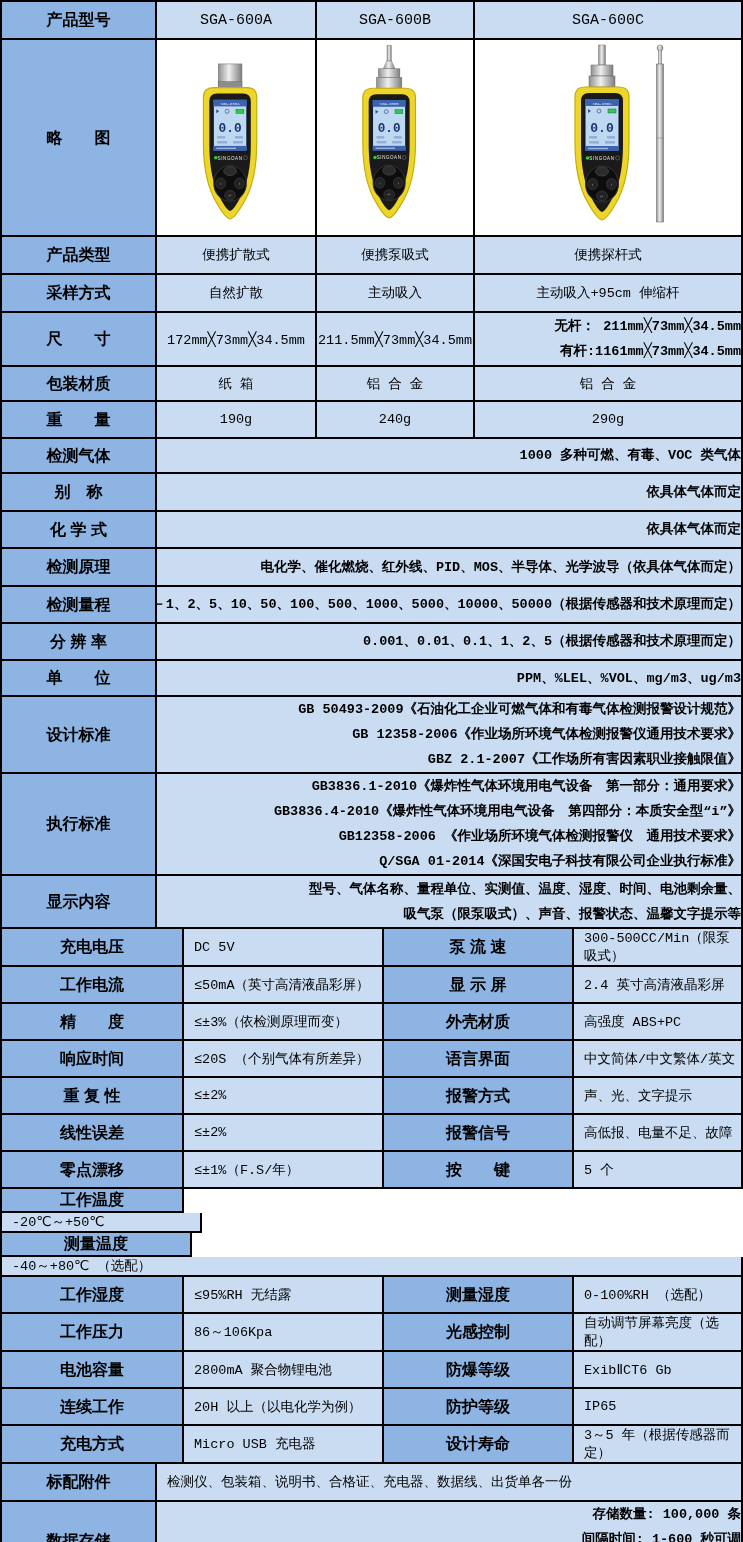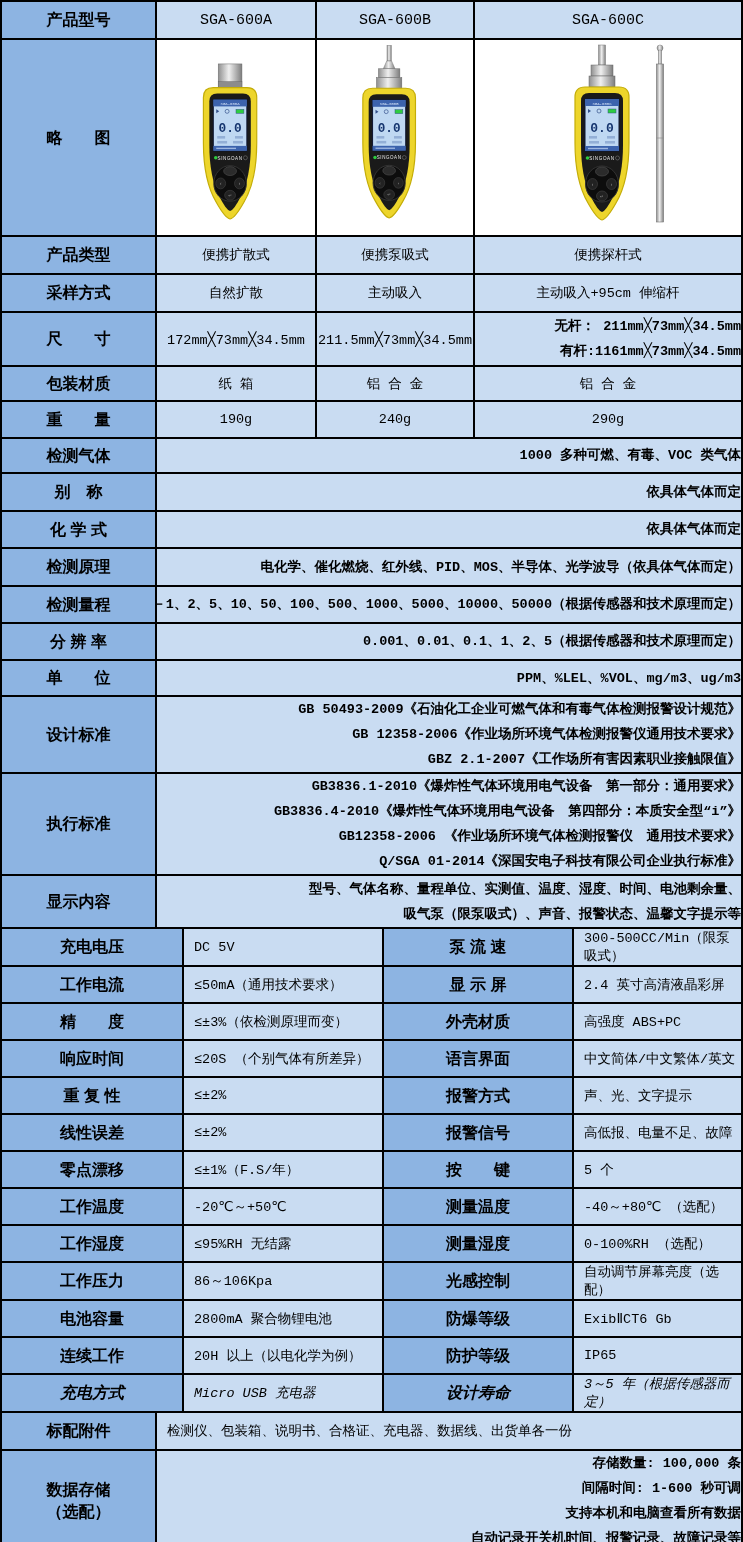--- a/index.html
+++ b/index.html
@@ -325,21 +325,21 @@
 
   <div id="pair-rows">
       <div class="row" style="min-height: 37px;">
         <div class="cell lab p0">充电电压</div>
         <div class="cell val left p1">DC 5V</div>
         <div class="cell lab p2">泵 流 速</div>
         <div class="cell val left p3">300-500CC/Min（限泵吸式）</div>
       </div>
       <div class="row" style="min-height: 37px;">
         <div class="cell lab p0">工作电流</div>
-        <div class="cell val left p1">≤50mA（通用技术要求）</div>
+        <div class="cell val left p1">≤50mA（英寸高清液晶彩屏）</div>
         <div class="cell lab p2">显 示 屏</div>
         <div class="cell val left p3">2.4 英寸高清液晶彩屏</div>
       </div>
       <div class="row" style="min-height: 37px;">
         <div class="cell lab p0">精　　度</div>
         <div class="cell val left p1">≤±3%（依检测原理而变）</div>
         <div class="cell lab p2">外壳材质</div>
         <div class="cell val left p3">高强度 ABS+PC</div>
       </div>
       <div class="row" style="min-height: 37px;">
@@ -359,21 +359,21 @@
         <div class="cell val left p1">≤±2%</div>
         <div class="cell lab p2">报警信号</div>
         <div class="cell val left p3">高低报、电量不足、故障</div>
       </div>
       <div class="row" style="min-height: 37px;">
         <div class="cell lab p0">零点漂移</div>
         <div class="cell val left p1">≤±1%（F.S/年）</div>
         <div class="cell lab p2">按　　键</div>
         <div class="cell val left p3">5 个</div>
       </div>
-      <div class="row" style="min-height: 37px;">
+      <div class="row" style="min-height: 37px; flex-direction: column;">
         <div class="cell lab p0">工作温度</div>
         <div class="cell val left p1">-20℃～+50℃</div>
         <div class="cell lab p2">测量温度</div>
         <div class="cell val left p3">-40～+80℃ （选配）</div>
       </div>
       <div class="row" style="min-height: 37px;">
         <div class="cell lab p0">工作湿度</div>
         <div class="cell val left p1">≤95%RH 无结露</div>
         <div class="cell lab p2">测量湿度</div>
         <div class="cell val left p3">0-100%RH （选配）</div>
@@ -389,21 +389,21 @@
         <div class="cell val left p1">2800mA 聚合物锂电池</div>
         <div class="cell lab p2">防爆等级</div>
         <div class="cell val left p3">ExibⅡCT6 Gb</div>
       </div>
       <div class="row" style="min-height: 37px;">
         <div class="cell lab p0">连续工作</div>
         <div class="cell val left p1">20H 以上（以电化学为例）</div>
         <div class="cell lab p2">防护等级</div>
         <div class="cell val left p3">IP65</div>
       </div>
-      <div class="row" style="min-height: 33px; font-style: italic;">
+      <div class="row" style="min-height: 33px;">
         <div class="cell lab p0">充电方式</div>
         <div class="cell val left p1">Micro USB 充电器</div>
         <div class="cell lab p2">设计寿命</div>
         <div class="cell val left p3">3～5 年（根据传感器而定）</div>
       </div>
     </div>
 
   <div class="row" style="min-height:38px">
     <div class="cell lab c0">标配附件</div>
     <div class="cell val left cfull">检测仪、包装箱、说明书、合格证、充电器、数据线、出货单各一份</div>

